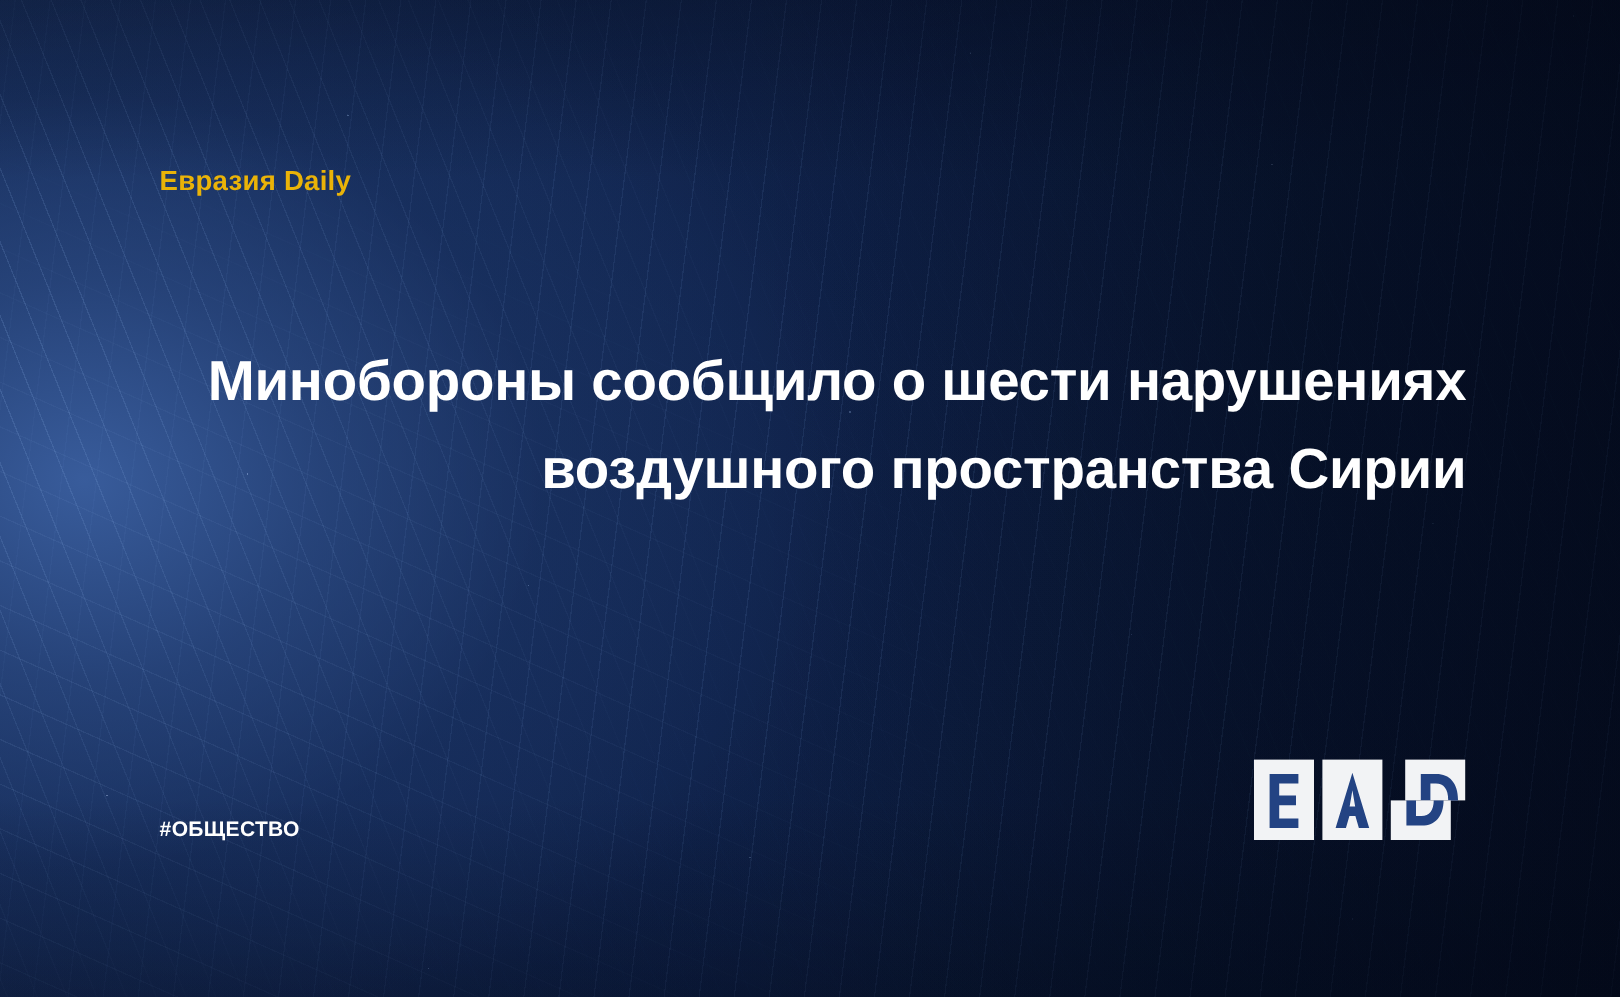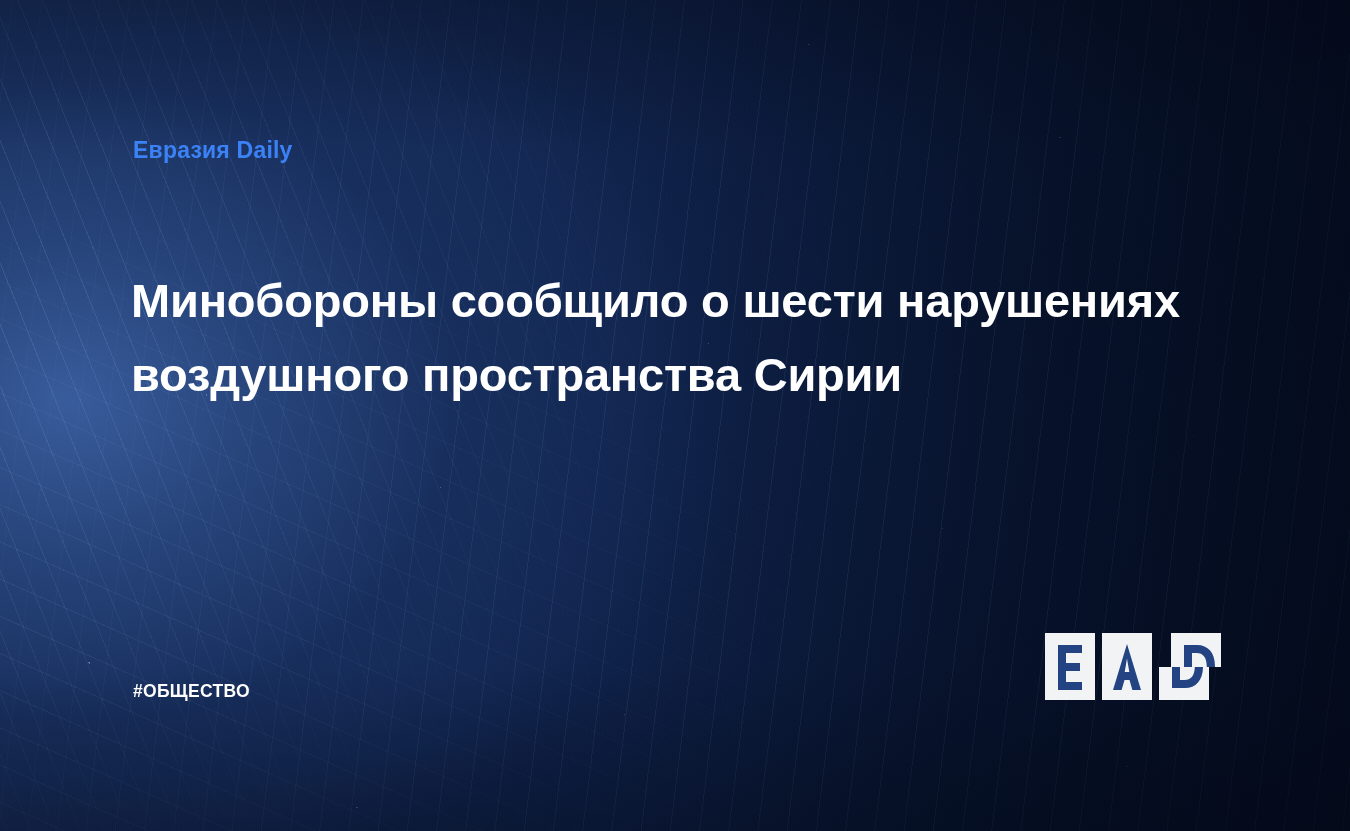--- a/index.html
+++ b/index.html
@@ -127,34 +127,35 @@
 
   
   .content { position: absolute; inset: 0; }
 
   .site-name {
     position: absolute;
     left: 133px; top: 137px;
     font-size: 23px;
     font-weight: bold;
     letter-spacing: .2px;
-    color: #3b82f6;
+    color: #eab308;
     white-space: nowrap;
   }
 
   .headline {
     position: absolute;
     left: 131px; top: 264px;
     width: 1075px;
-    margin: 0;
+    margin: 16px;
     font-size: 47px;
     font-weight: bold;
     line-height: 74px;
     letter-spacing: -0.2px;
     color: #ffffff;
+    text-align: right;
   }
 
   .tag {
     position: absolute;
     left: 133px; top: 681px;
     font-size: 17.5px;
     font-weight: bold;
     letter-spacing: .3px;
     color: #ffffff;
     white-space: nowrap;

